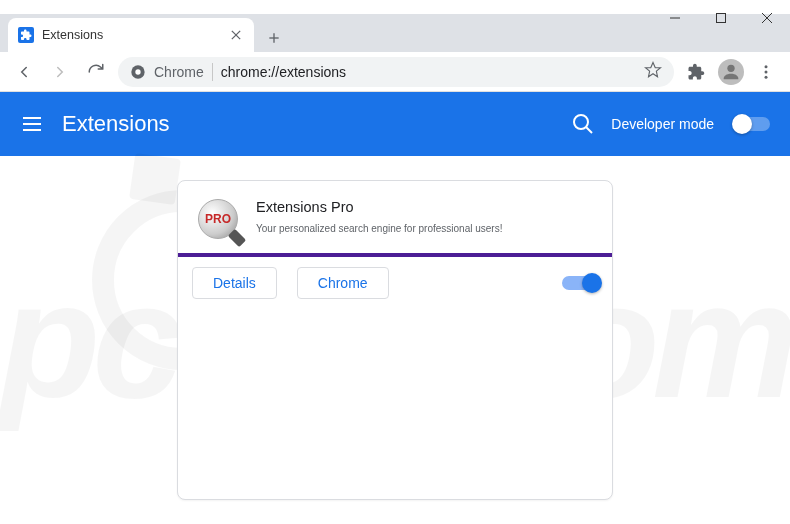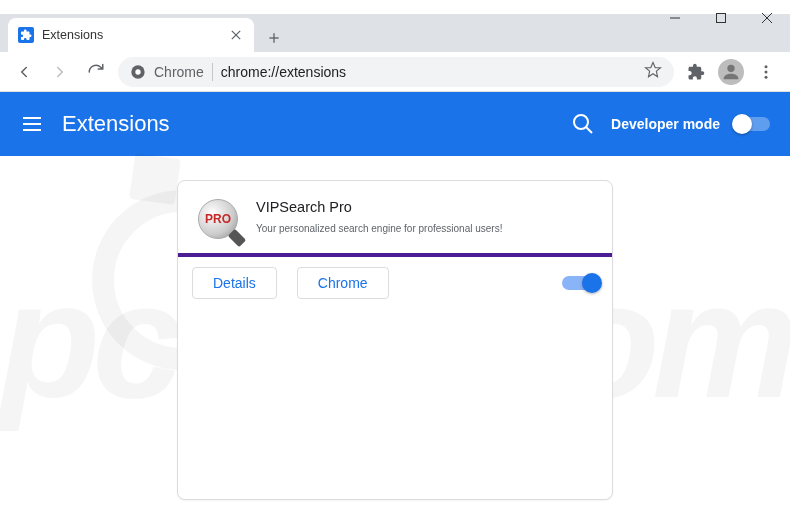--- a/index.html
+++ b/index.html
@@ -34,21 +34,21 @@
     .omnibox-url { font-size: 14px; color: #202124; flex: 1; }
     .star-btn { color: #5f6368; }
     .avatar { width: 26px; height: 26px; background: #bdbdbd; border-radius: 50%; display: flex; align-items: center; justify-content: center; }
     .menu-btn { color: #5f6368; }
 
     
     .ext-header { height: 64px; background: #1a73e8; display: flex; align-items: center; padding: 0 20px; color: #fff; }
     .hamburger { width: 24px; height: 24px; margin-right: 18px; }
     .ext-header-title { font-size: 22px; font-weight: 400; flex: 1; }
     .search-ext { width: 24px; height: 24px; margin-right: 16px; }
-    .dev-mode-label { font-size: 14px; margin-right: 14px; font-weight: bold; }
+    .dev-mode-label { font-size: 14px; margin-right: 20px; }
     .dev-toggle { width: 36px; height: 14px; background: rgba(255,255,255,0.3); border-radius: 7px; position: relative; }
     .dev-toggle::after { content: ''; position: absolute; width: 20px; height: 20px; background: #fff; border-radius: 50%; top: -3px; left: -2px; box-shadow: 0 1px 3px rgba(0,0,0,0.3); }
 
     
     .content { background: #fff; padding: 24px 0; display: flex; justify-content: center; position: relative; height: 368px; }
     
     
     .watermark { position: absolute; font-size: 165px; font-weight: 900; color: rgba(0,0,0,0.04); letter-spacing: -8px; top: 50%; left: 50%; transform: translate(-50%, -50%); white-space: nowrap; pointer-events: none; z-index: 0; font-style: italic; }
     .wm-circle { position: absolute; width: 180px; height: 180px; border: 22px solid rgba(0,0,0,0.04); border-radius: 50%; top: 34px; left: 92px; z-index: 0; pointer-events: none; }
     .wm-sq { position: absolute; width: 46px; height: 46px; background: rgba(0,0,0,0.04); top: 0; left: 132px; border-radius: 4px; transform: rotate(8deg); z-index: 0; pointer-events: none; }
@@ -186,21 +186,21 @@
 
 <div class="content">
   <div class="wm-sq"></div>
   <div class="wm-circle"></div>
   <div class="watermark">pcrisk.com</div>
 
   <div class="ext-card">
     <div class="card-top">
       <div class="card-icon">PRO</div>
       <div class="card-body">
-        <div class="card-title">VIPSearch Pro</div>
+        <div class="card-title">Extensions Pro</div>
         <div class="card-desc">Your personalized search engine for professional users!</div>
       </div>
     </div>
     <div class="card-footer">
       <button class="card-btn">Details</button>
       <button class="card-btn">Chrome</button>
       <div class="card-toggle"></div>
     </div>
   </div>
 </div>

